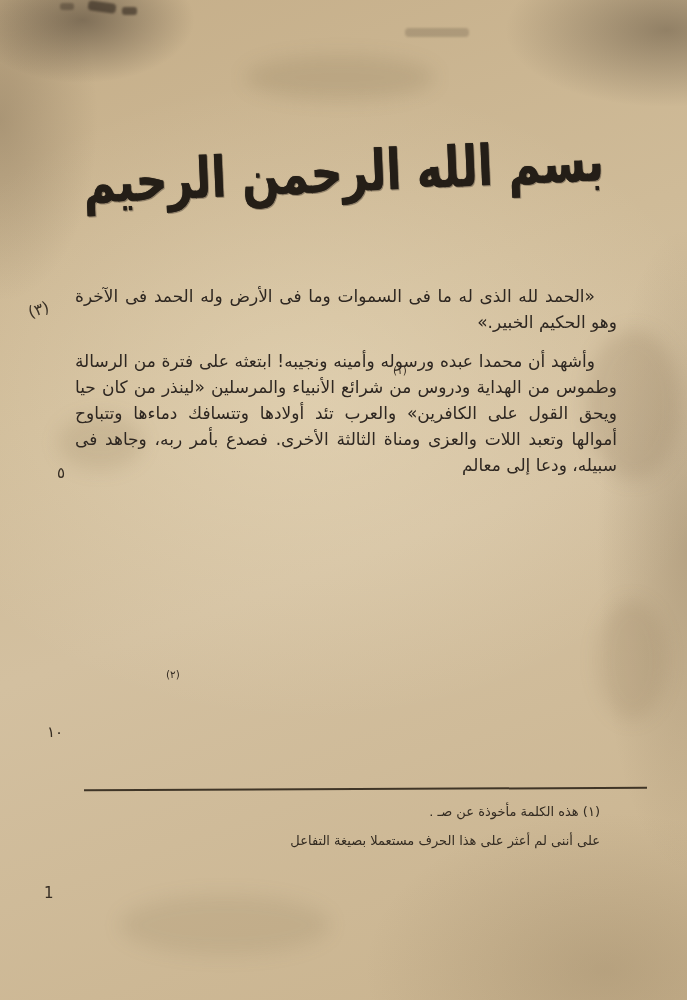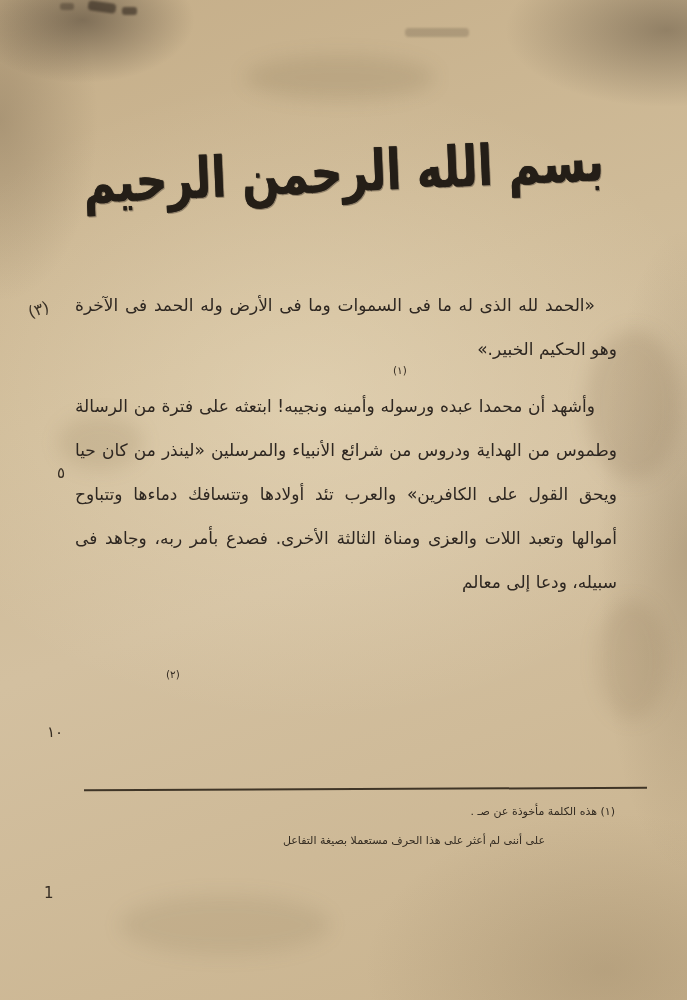--- a/index.html
+++ b/index.html
@@ -47,39 +47,39 @@
     font-size:16px; color:#3a3126;
     transform: rotate(-18deg);
   }
   .line-no { position:absolute; font-size:15px; color:#352c22; }
   .line-no.n5  { top:464px; left:57px; }
   .line-no.n10 { top:723px; left:47px; }
   .line-no.n15 { top:884px; left:44px; }
   
   .text-col {
     position:absolute; top:283px; right:70px; width:542px;
-    font-size:17px; line-height:44px;
+    font-size:17px; line-height:26px;
     text-align: justify;
   }
   .text-col p { margin:0 0 13px; text-indent:22px; }
   .fn-ref { position:absolute; font-size:10.5px; color:#352c22; }
   .fn-ref.r1 { top:364px; left:393px; }
   .fn-ref.r2 { top:668px; left:166px; }
   
   .footnote-rule {
     position:absolute; top:788px; left:84px; width:563px; height:2px;
     background:#3f3527; transform: rotate(-0.25deg);
   }
   .footnotes {
-    position:absolute; top:797px; right:72px; width:548px;
-    font-size:11px; line-height:29px; text-align: justify;
+    position:absolute; top:797px; right:87px; width:548px;
+    font-size:13px; line-height:29px; text-align: justify;
     color:#332b21;
   }
   .footnotes p { margin:0; }
-  .footnotes p.fn-cont { margin-right:70px; }
+  .footnotes p.fn-cont { }
 </style>
 </head>
 <body>
 
 <div class="page">
 
   <div class="stain s1"></div>
   <div class="stain s2"></div>
   <div class="stain s3"></div>
   <div class="stain s4"></div>

